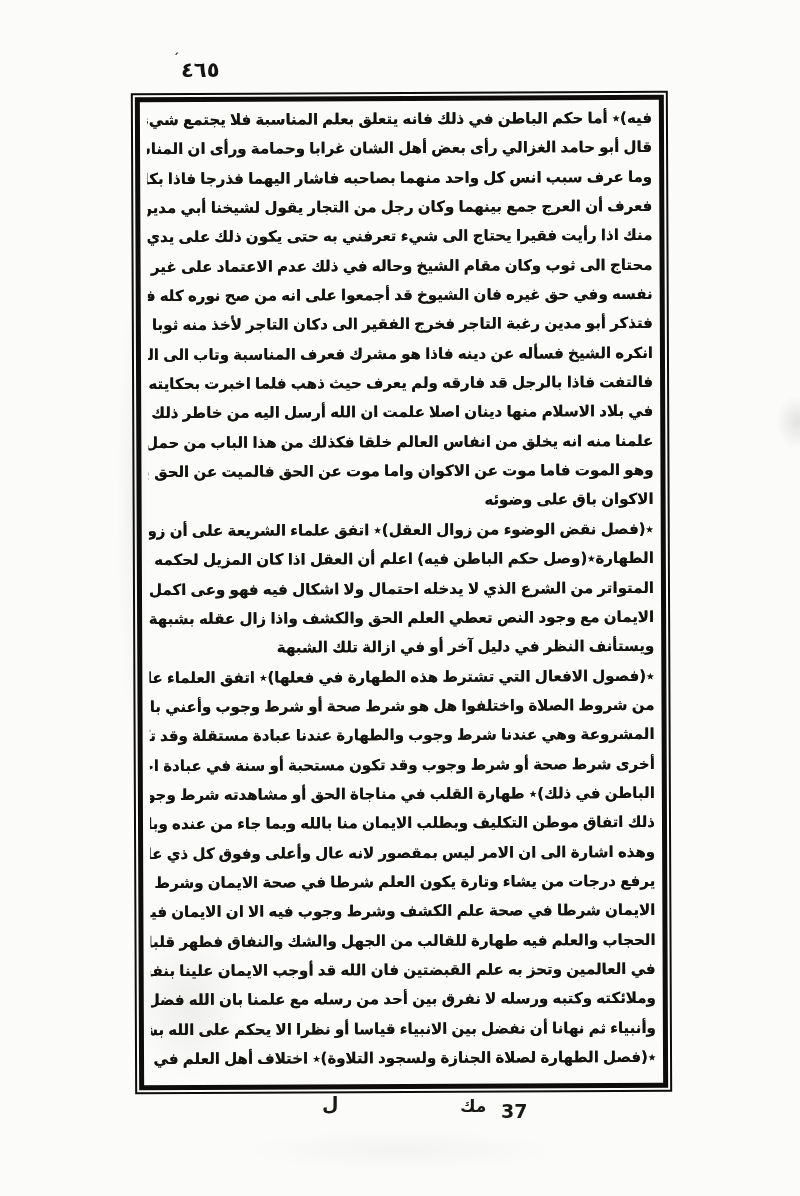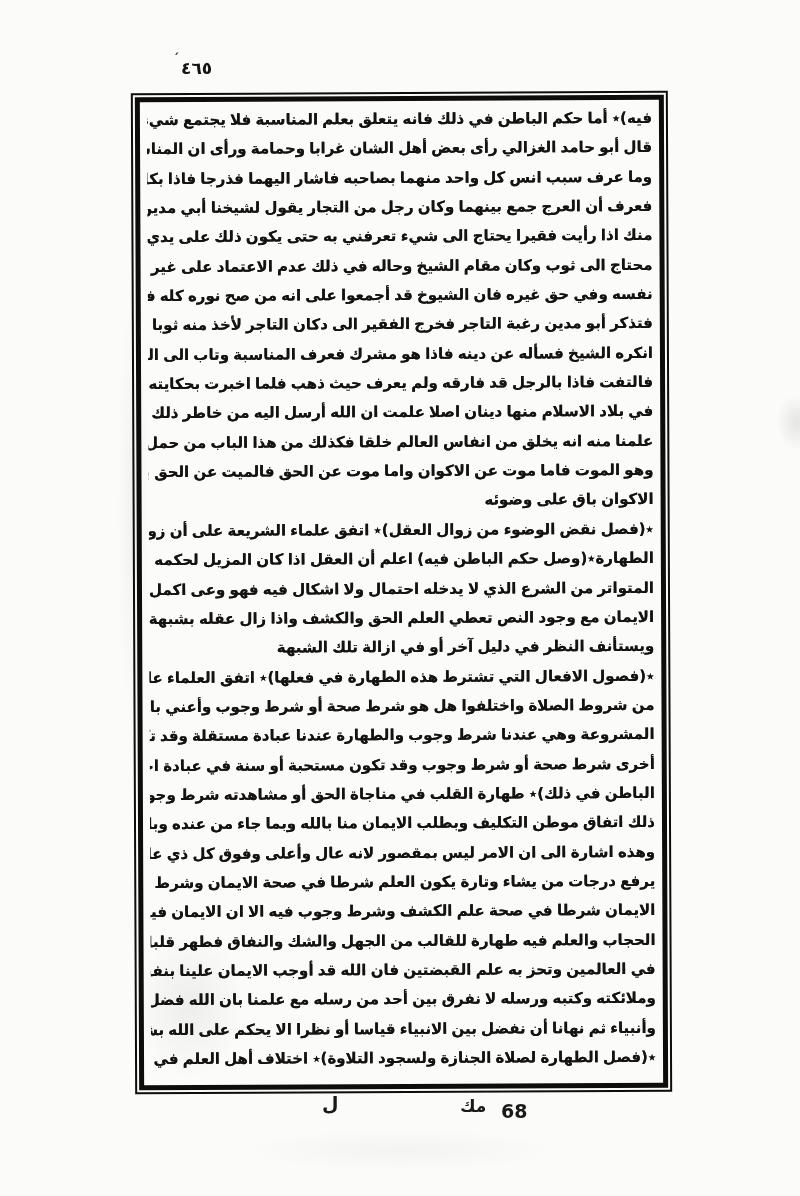--- a/index.html
+++ b/index.html
@@ -4,21 +4,21 @@
 <style>
   html,body{margin:0;padding:0;}
   body{
     width:800px;height:1196px;position:relative;overflow:hidden;
     background:#fbfbf9;
     font-family:"DejaVu Sans",sans-serif;
   }
   
   .page-number{
     position:absolute;left:181px;top:58px;
-    font-size:17px;font-weight:700;color:#161412;
+    font-size:21px;font-weight:700;color:#161412;
     letter-spacing:2px;
   }
   .page-number::before{
     content:"\02CA";position:absolute;right:100%;top:-6px;font-size:12px;color:#2a2a2a;
   }
   
   .frame{
     position:absolute;left:133px;top:92px;width:537px;height:1001px;
     border:2px solid #0e0d0b;
     transform:rotate(-0.25deg);
@@ -113,15 +113,15 @@
         <div class="tline">الايمان شرطا في صحة علم الكشف وشرط وجوب فيه الا ان الايمان فيه طهارة للقلب من</div>
         <div class="tline">الحجاب والعلم فيه طهارة للقالب من الجهل والشك والنفاق فطهر قلبك بالطهارتين تسم بذلك</div>
         <div class="tline">في العالمين وتحز به علم القبضتين فان الله قد أوجب الايمان علينا بنفسه ومن نفسه أسماؤه</div>
         <div class="tline">وملائكته وكتبه ورسله لا نفرق بين أحد من رسله مع علمنا بان الله فضل بعضهم على بعض رسلا</div>
         <div class="tline short">وأنبياء ثم نهانا أن نفضل بين الانبياء قياسا أو نظرا الا يحكم على الله بشيء</div>
         <div class="tline">٭(فصل الطهارة لصلاة الجنازة ولسجود التلاوة)٭ اختلاف أهل العلم في الطهارة للصلاة على</div>
       </div>
   </div>
 </div>
 
-<div class="footer-mark mark-59">68</div>
+<div class="footer-mark mark-59">37</div>
 <div class="footer-mark mark-mk">مك</div>
 <div class="footer-mark mark-lam">ل</div>
 
 </body></html>

